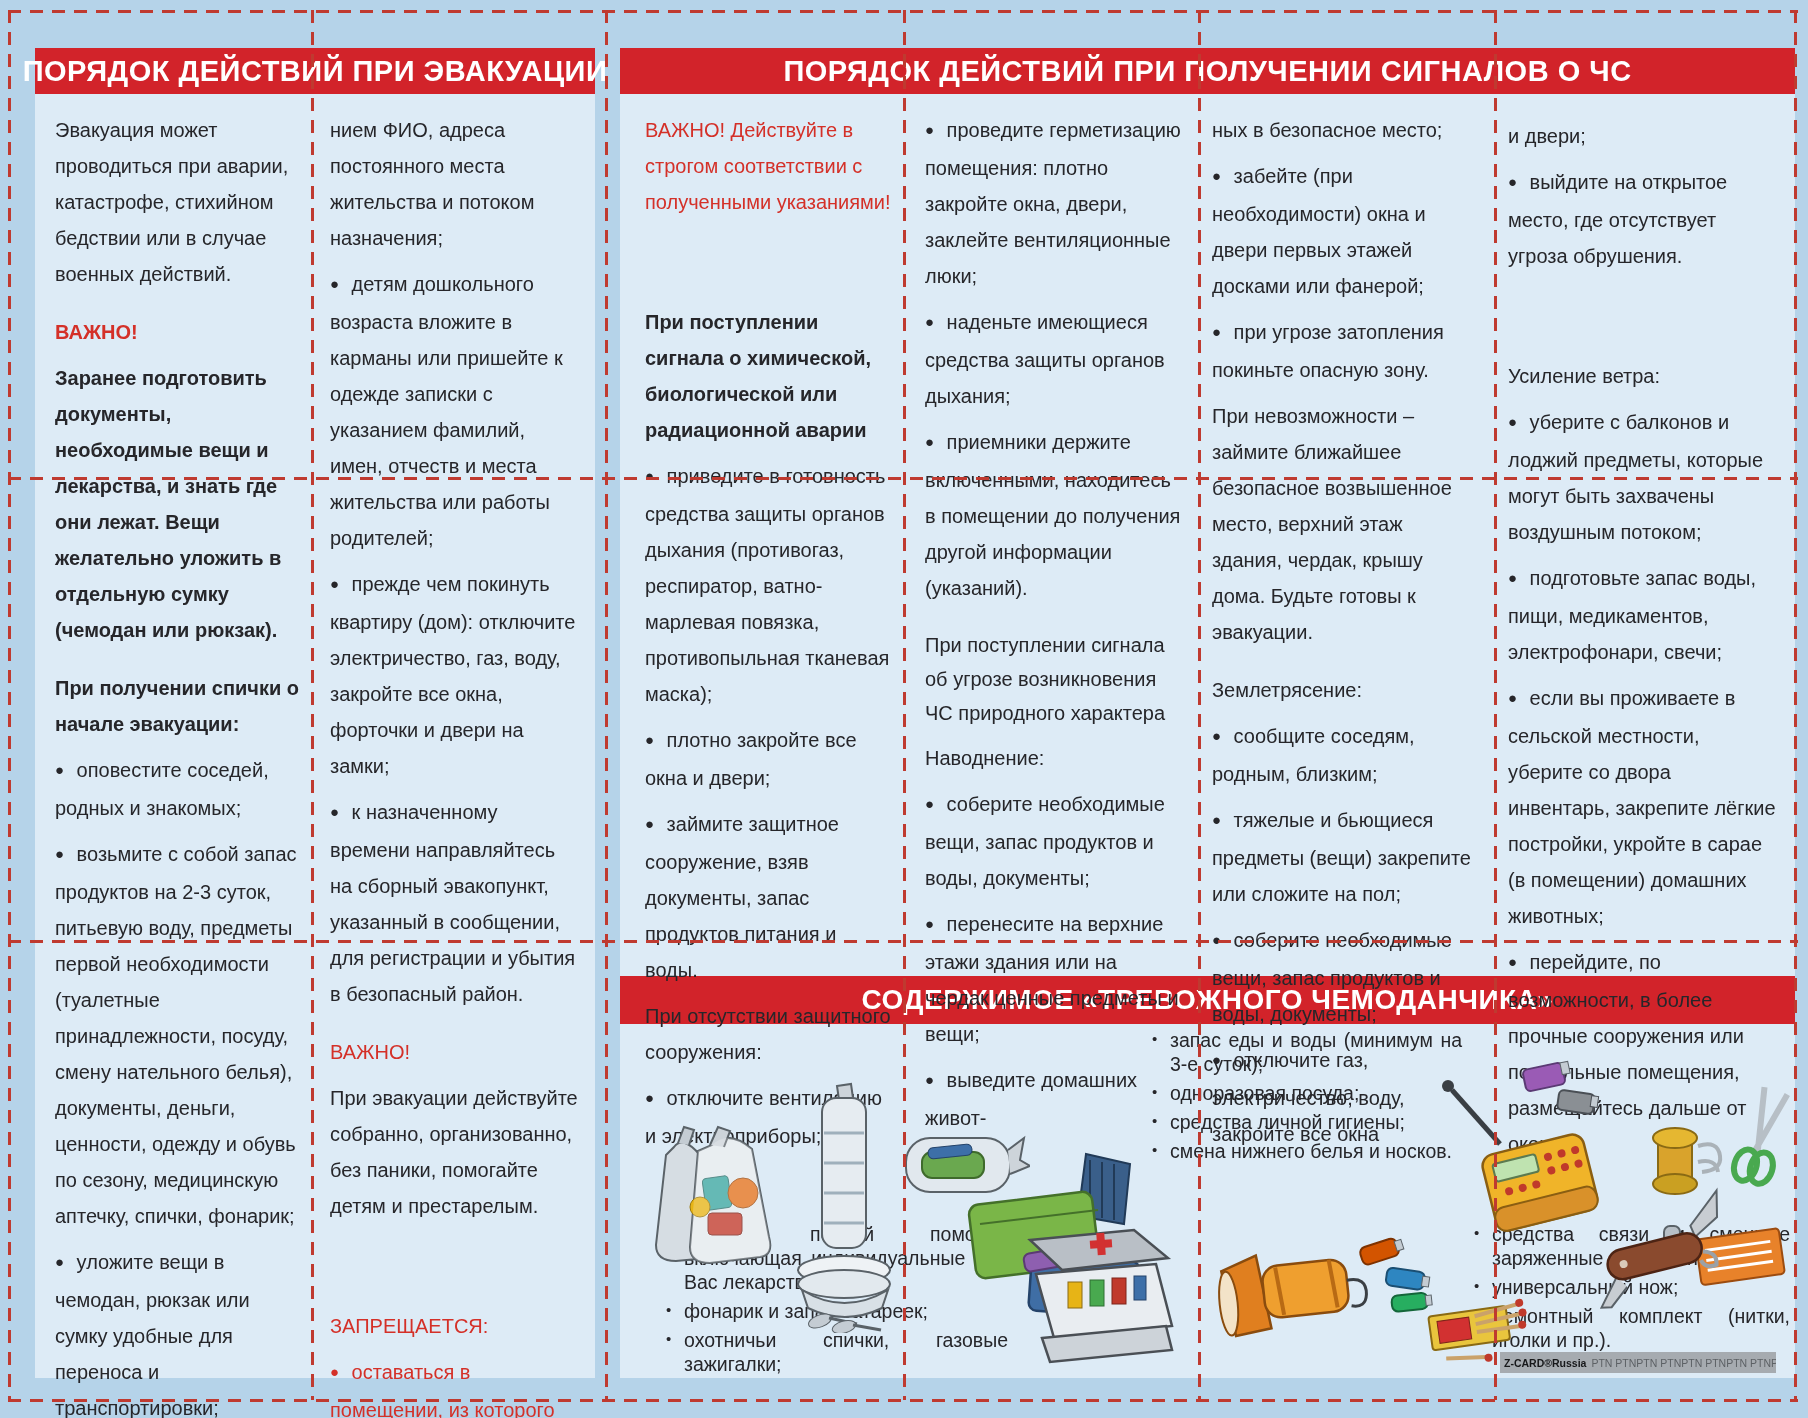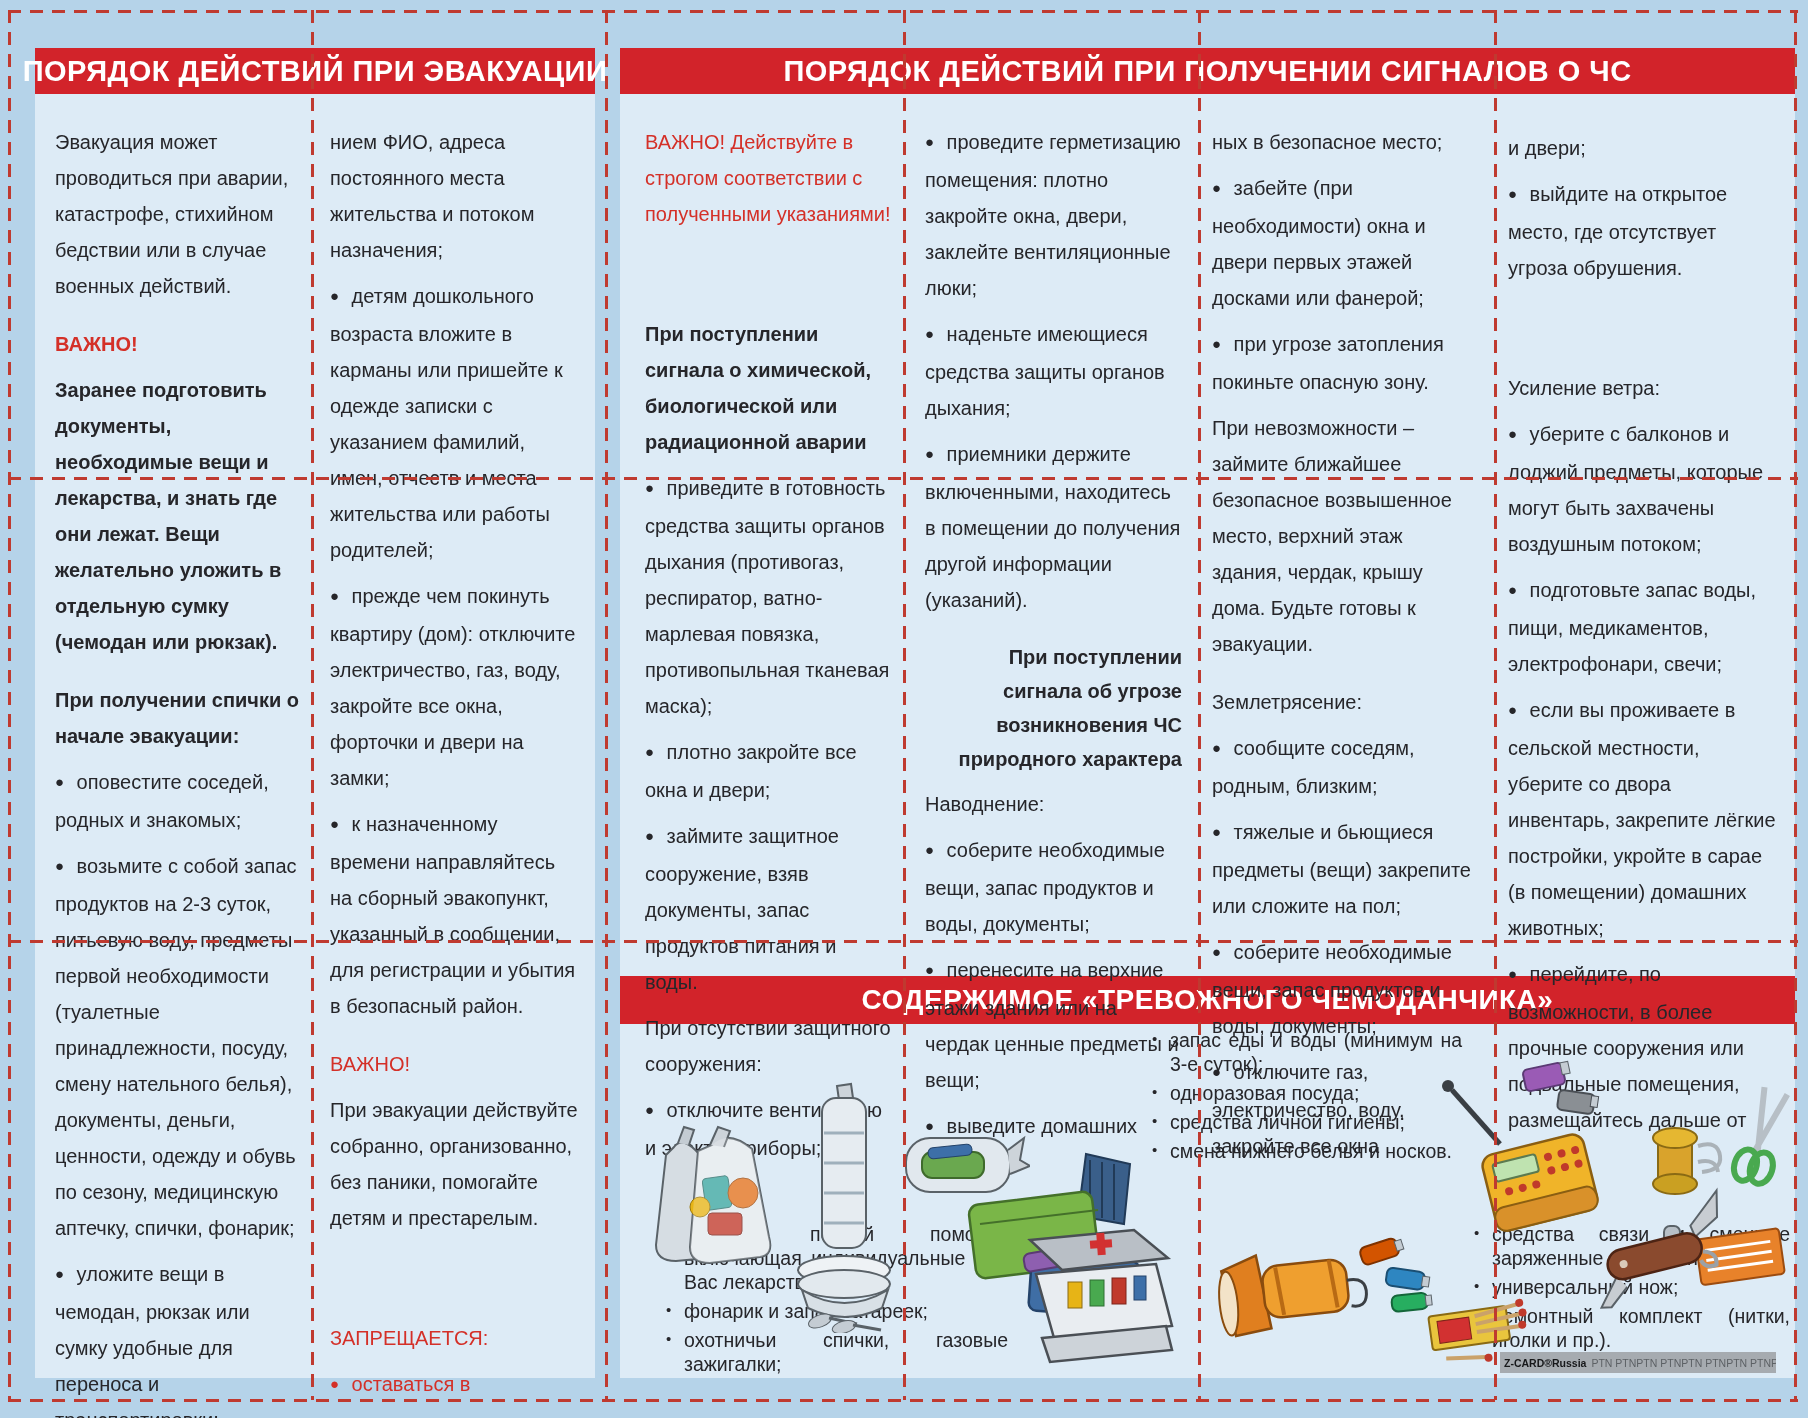--- a/index.html
+++ b/index.html
@@ -10,29 +10,29 @@
     color:#26262a;
   }
   .panel{position:absolute;background:#ddebf6;}
   .hbar{
     position:absolute;background:#d2232a;color:#ffffff;
     display:flex;align-items:center;justify-content:center;
     font-weight:bold;font-size:29px;letter-spacing:.5px;white-space:nowrap;
   }
   .col{position:absolute;font-size:20px;line-height:36px;}
   .blk{margin-top:10px;}
-  .blk:first-child{margin-top:12px;}
+  .blk:first-child{margin-top:0;}
   .gm{margin-top:22px;}
   .gl{margin-top:84px;}
   .bold{font-weight:bold;}
   .red{color:#d43028;}
   .red-bold{color:#d43028;font-weight:bold;}
   .bullet-red{color:#d43028;}
   .underline{}
-  .bold-center{font-weight:bold;text-align:right;line-height:34px;}
+  .bold-center{font-weight:normal;text-align:left;line-height:34px;}
   .dot{font-size:15px;margin-right:7px;position:relative;top:-2px;}
   .slist{position:absolute;font-size:19.5px;line-height:24px;}
   .slist ul{list-style:none;margin:0;padding:0;}
   .slist li{position:relative;padding-left:24px;margin-bottom:5px;text-align:justify;}
   .slist li .b2{position:absolute;left:6px;top:-1px;font-size:15px;}
   .vline{position:absolute;top:10px;height:1390px;width:3px;
     background:repeating-linear-gradient(180deg,#bf3a30 0 13px,transparent 13px 22px);}
   .hline{position:absolute;left:8px;width:1790px;height:3px;
     background:repeating-linear-gradient(90deg,#bf3a30 0 13px,transparent 13px 22px);}
   .illus{position:absolute;}

